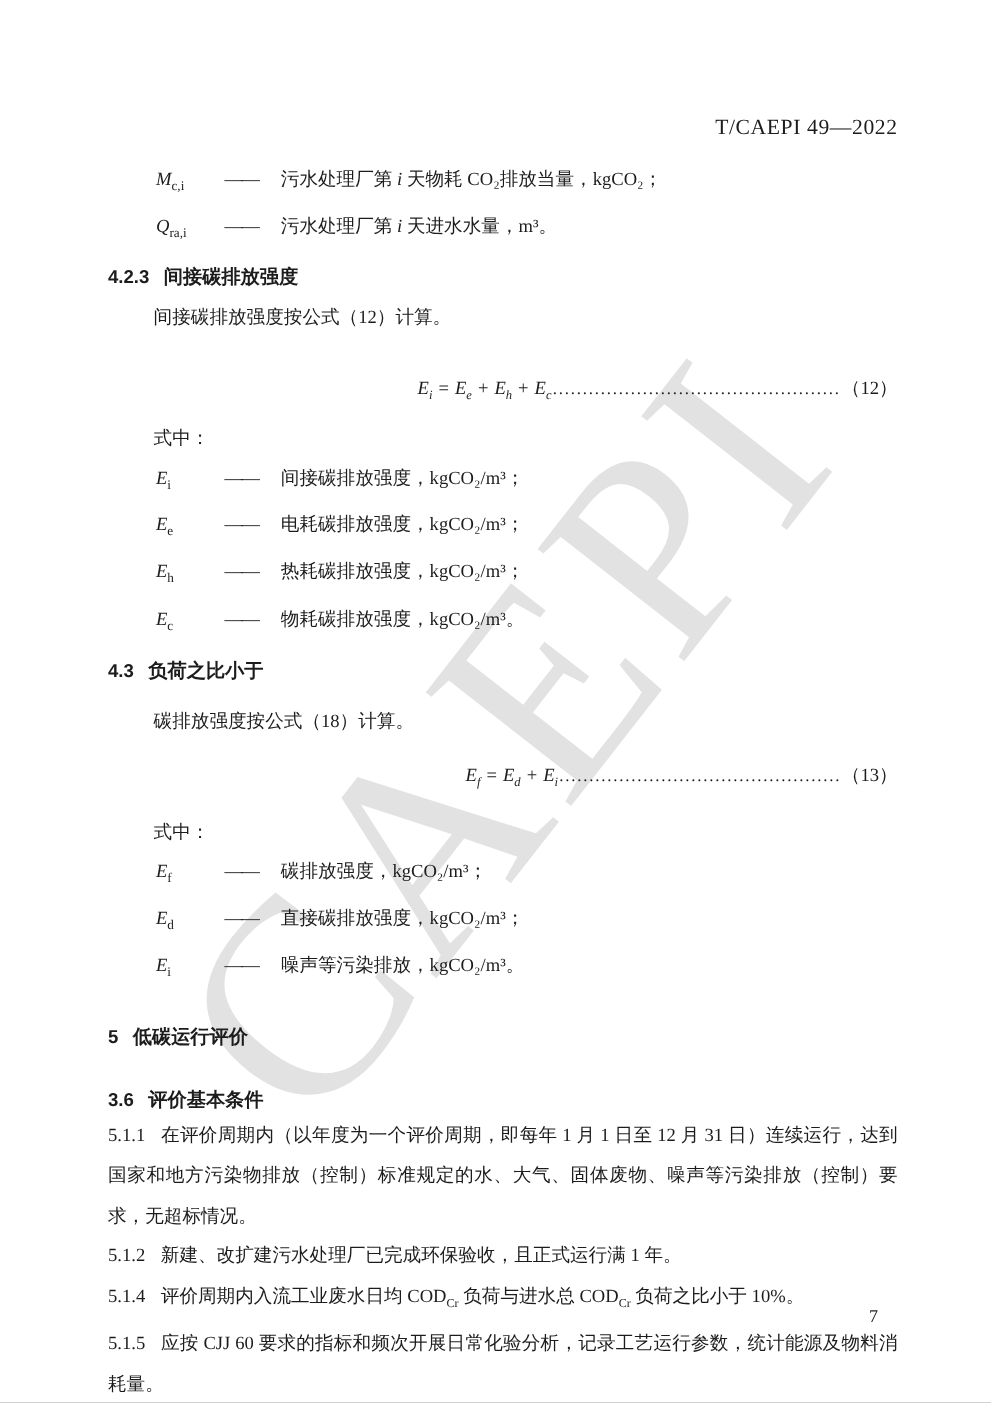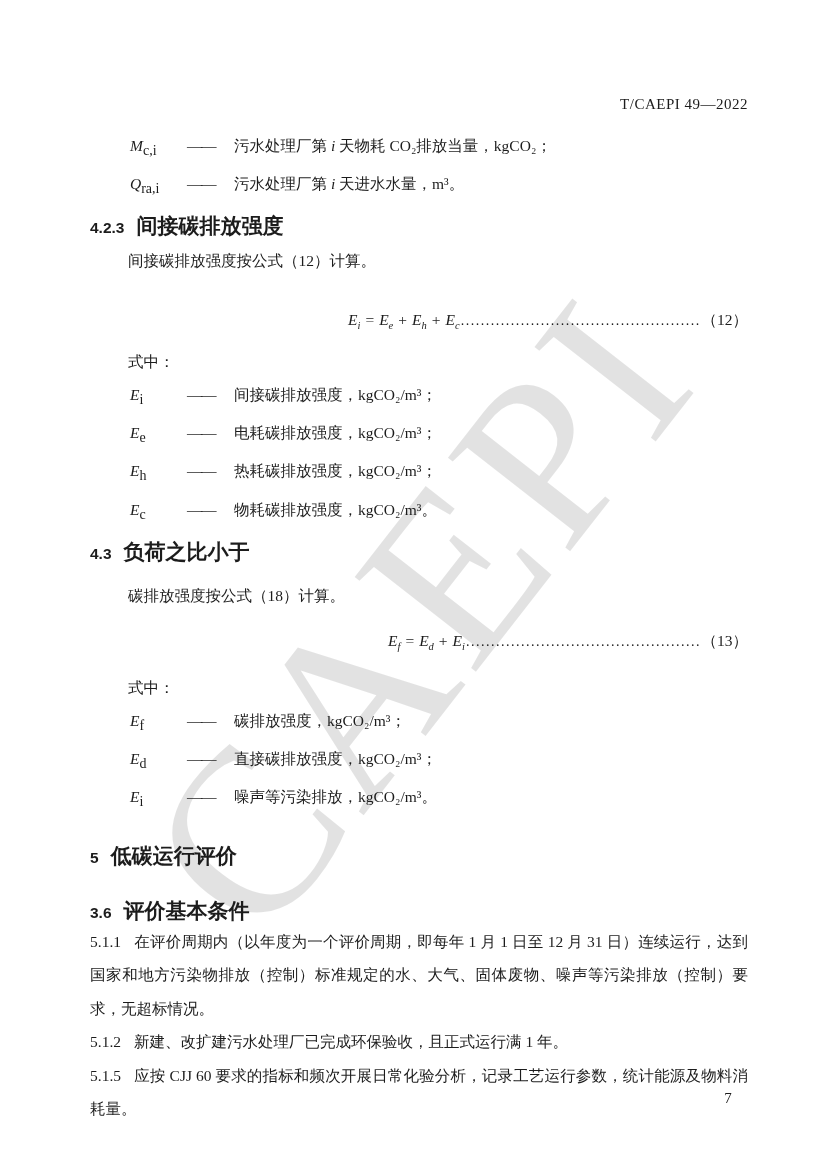--- a/index.html
+++ b/index.html
@@ -27,40 +27,40 @@
   }
   .content {
     position:absolute;
     left:90px; top:0;
     width:658px;
     z-index:2;
   }
   .doc-header {
     margin-top:96px;
     text-align:right;
-    font-size:15px;
+    font-size:18px;
     letter-spacing:0.5px;
   }
   
   .defrow {
     display:flex;
     align-items:baseline;
     line-height:33px;
     padding-left:40px;
   }
   .defrow .sym { width:57px; font-style:italic; flex:none; }
-  .defrow .sym sub { font-style:normal; font-size:14px;text-align:center; }
+  .defrow .sym sub { font-style:normal; font-size:11px;text-align:center; }
   .defrow .dash { width:47px; flex:none; letter-spacing:-1.5px; font-style:normal; }
   .defrow .desc { flex:1; }
   .defrow .desc i { font-style:italic; }
   .defs-top { margin-top:16px; }
   
   .heading { line-height:24px; font-weight:700; }
   .heading .hnum { font-family:Liberation Sans, sans-serif; margin-right:12px; font-weight:700; }
-  .heading .htitle { font-family:"Liberation Sans","DejaVu Sans",sans-serif; font-size:21px; }
+  .heading .htitle { font-family:"Liberation Sans","DejaVu Sans",sans-serif; font-size:16px; }
   .h-423 { margin-top:9px; }
   .h-43  { margin-top:9px; }
   .h-5   { margin-top:26px; }
   .h-51  { margin-top:29px; }
   
   .intro { padding-left:38px; line-height:33px; margin-top:4px; }
   .shizhong { padding-left:38px; line-height:33px; }
   
   .formula {
     display:flex;
@@ -208,20 +208,23 @@
 
     <div class="clause c511">
       <span class="cnum">5.1.1</span><span>在评价周期内（以年度为一个评价周期，即每年 1 月 1 日至 12 月 31 日）连续运行，达到国家和地方污染物排放（控制）标准规定的水、大气、固体废物、噪声等污染排放（控制）要求，无超标情况。</span>
     </div>
 
     <div class="clause">
       <span class="cnum">5.1.2</span><span>新建、改扩建污水处理厂已完成环保验收，且正式运行满 1 年。</span>
     </div>
 
 
+    <div class="clause">
+      <span class="cnum">5.1.4</span><span><span>评价周期内入流工业废水日均 COD</span><sub>Cr</sub><span> 负荷与进水总 COD</span><sub>Cr</sub><span> 负荷之比小于 10%。</span></span>
+    </div>
 
     <div class="clause">
       <span class="cnum">5.1.5</span><span>应按 CJJ 60 要求的指标和频次开展日常化验分析，记录工艺运行参数，统计能源及物料消耗量。</span>
     </div>
 
   </div>
 
   <div class="page-number">7</div>
 
 </div>

